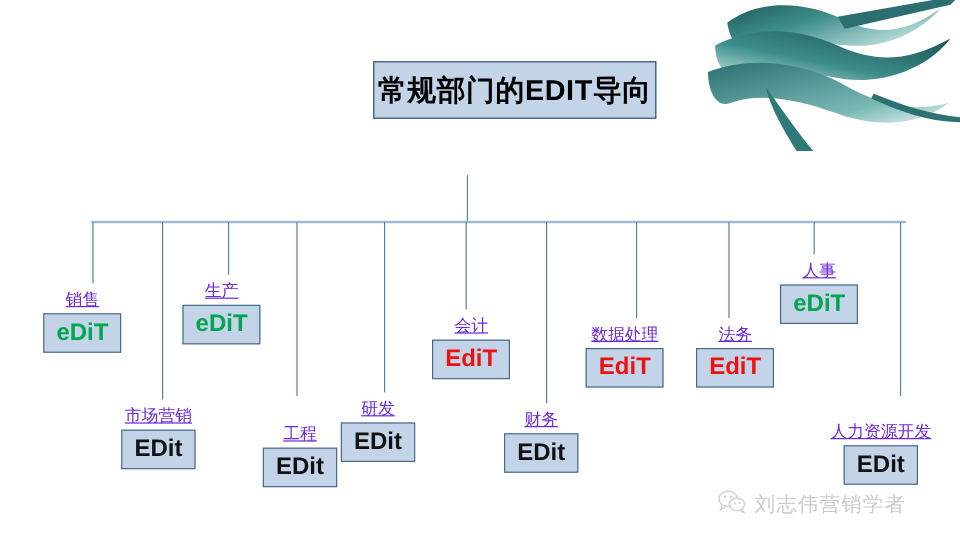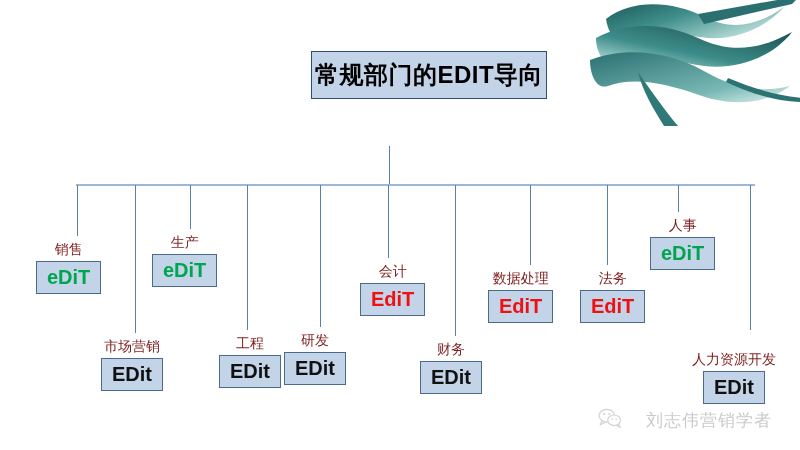--- a/index.html
+++ b/index.html
@@ -80,24 +80,25 @@
 
   
   .dept {
     position: absolute;
     display: flex;
     flex-direction: column;
     align-items: center;
   }
   .dept-name {
     font-size: 14px;
-    color: #7f1d1d;
+    color: #6d28d9;
     white-space: nowrap;
     line-height: 18px;
     margin-bottom: 3px;
+    text-decoration: underline;
   }
   .dept-box {
     background: #c3d3e8;
     border: 1px solid #4a6b8c;
     box-sizing: border-box;
     display: flex;
     align-items: center;
     justify-content: center;
     padding: 3px 10px;
     min-width: 56px;
@@ -113,21 +114,21 @@
   .code-black { color: #111111; }
   .code-red   { color: #ee1111; }
 
   
   .watermark {
     position: absolute;
     left: 598px;
     top: 408px;
     display: flex;
     align-items: center;
-    gap: 24px;
+    gap: 7px;
     opacity: 0.52;
   }
   .watermark-text {
     font-size: 17px;
     color: #9a9a9a;
     white-space: nowrap;
     letter-spacing: 1px;
   }
 </style>
 </head>
@@ -187,21 +188,21 @@
         </div>
       </div>
       <div class="vline" style="left: 190px; top: 185px; height: 44px;"></div>
       <div class="dept" style="left: 152px; top: 233px; text-align: right;">
         <div class="dept-name">生产</div>
         <div class="dept-box">
           <span class="dept-code code-green">eDiT</span>
         </div>
       </div>
       <div class="vline" style="left: 247px; top: 185px; height: 145px;"></div>
-      <div class="dept" style="left: 219px; top: 334px; text-align: center;">
+      <div class="dept" style="left: 219px; top: 352px; text-align: center;">
         <div class="dept-name">工程</div>
         <div class="dept-box">
           <span class="dept-code code-black">EDit</span>
         </div>
       </div>
       <div class="vline" style="left: 320px; top: 185px; height: 142px;"></div>
       <div class="dept" style="left: 284px; top: 331px;">
         <div class="dept-name">研发</div>
         <div class="dept-box">
           <span class="dept-code code-black">EDit</span>

